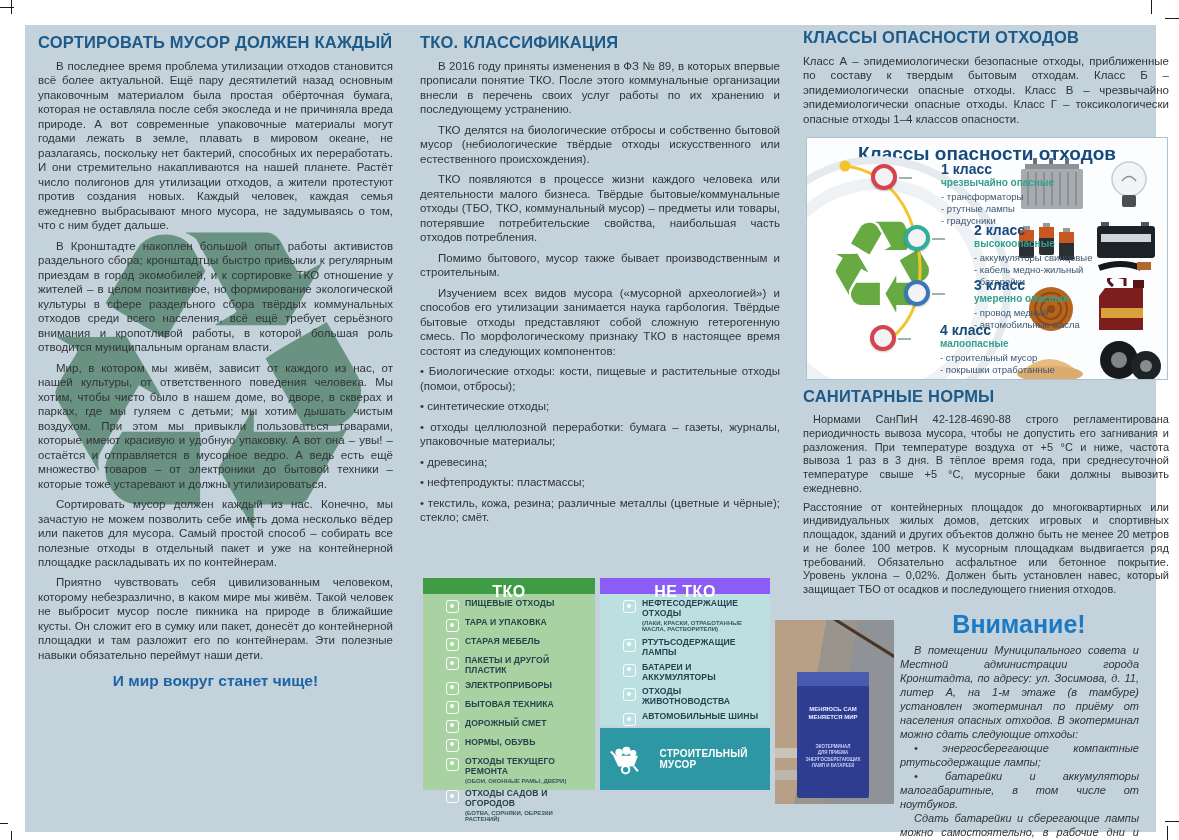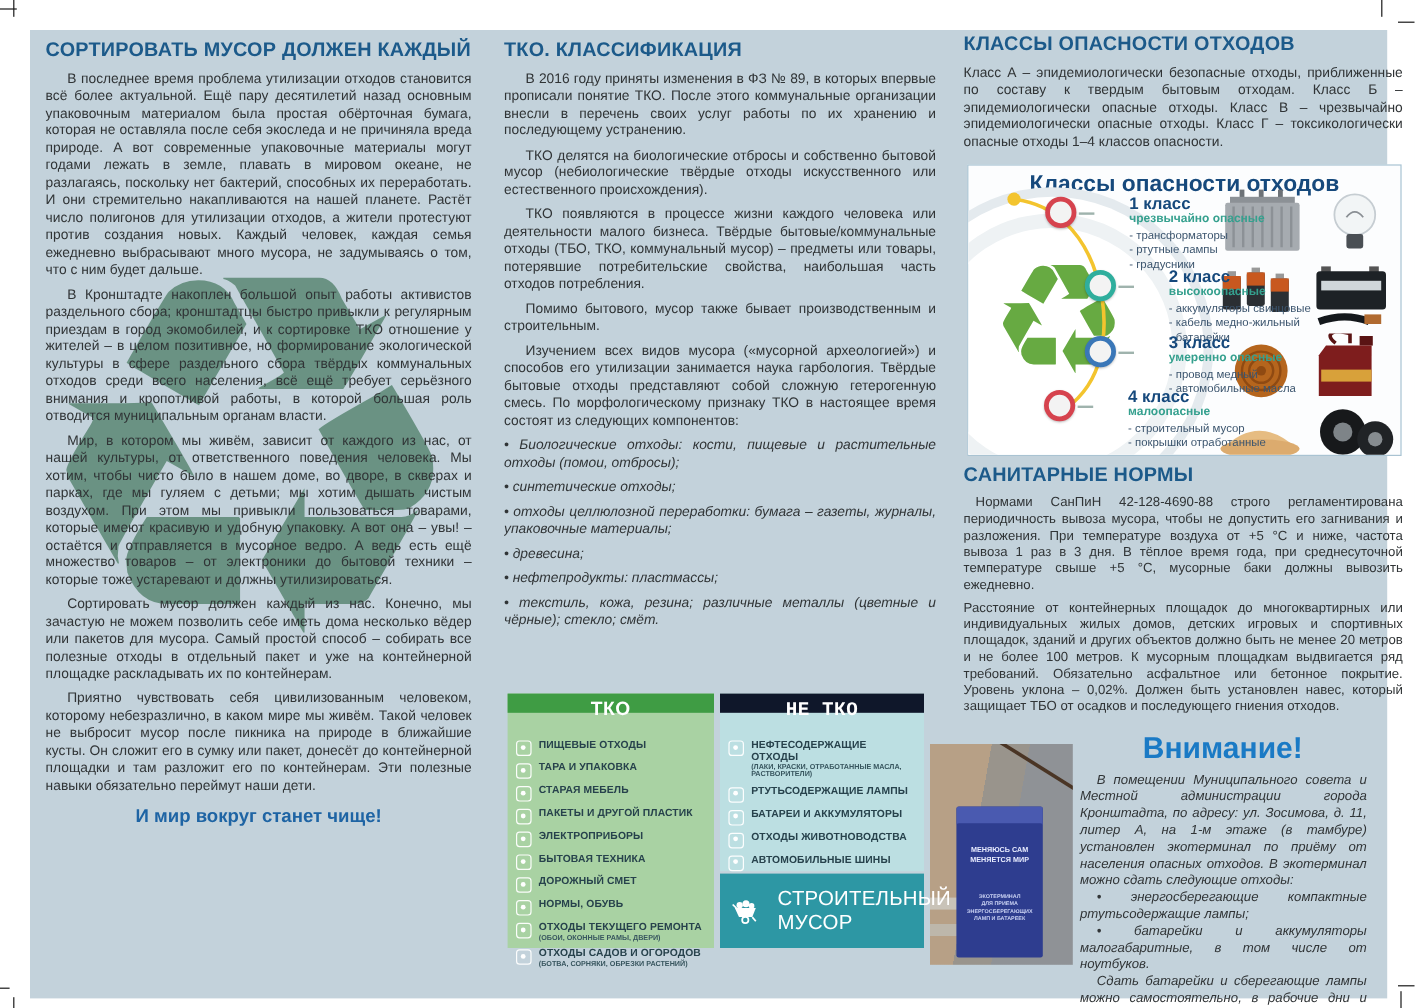--- a/index.html
+++ b/index.html
@@ -7,51 +7,51 @@
          font-family:"Liberation Sans","DejaVu Sans",sans-serif;}
   .page{position:absolute;left:25px;top:25px;width:1131px;height:807px;background:#c3d2db;}
 
   
   .crop{position:absolute;background:#1a1a1a;}
 
   
   .col{position:absolute;z-index:2;}
   .section-title{font-size:16.5px;font-weight:bold;color:#1c5a8a;margin:0 0 7px 0;letter-spacing:.2px;}
   p.body{font-size:11.5px;line-height:1.26;color:#303436;text-align:justify;margin:0 0 6px 0;text-indent:18px;}
-  p.bullet{font-size:11.5px;line-height:1.26;color:#303436;text-align:justify;margin:0 0 6px 0;text-indent:0;font-style:italic;}
+  p.bullet{font-size:11.5px;line-height:1.26;color:#303436;text-align:justify;margin:0 0 6px 0;text-indent:0;}
   p.bullet::before{content:"\2022\00a0";}
 
   
   .col1{left:13px;top:8px;width:355px;}
   .col1-wrap{position:relative;z-index:2;}
   .watermark{position:absolute;left:-18px;top:140px;width:420px;font-size:420px;line-height:1;
              color:rgba(42,100,68,.58);z-index:1;font-family:"DejaVu Sans",sans-serif;user-select:none;}
   .slogan{font-size:15.5px;font-weight:bold;color:#1e64a4;text-align:center;margin-top:10px;}
 
   
   .col2{left:395px;top:8px;width:360px;height:540px;overflow:hidden;}
 
   
   .wbox{position:absolute;z-index:3;}
   .box-tko{left:398px;top:553px;width:172px;height:212px;background:#a9d2a3;}
   .box-netko{left:575px;top:553px;width:170px;height:148px;background:#bcdfe2;}
   .wbox .hdr{height:16px;color:#fff;font-size:16px;font-weight:bold;text-align:center;line-height:28px;letter-spacing:.5px;}
   .box-tko .hdr{background:#3f9c44;}
-  .box-netko .hdr{background:#0f172a;font-family:Liberation Mono, monospace;}
-  .wlist{padding:22px 7px 0 7px;}
+  .box-netko .hdr{background:#8b5cf6;}
+  .wlist{padding:5px 7px 0 7px;margin-left:16px;}
   .wrow{display:flex;gap:6px;margin-bottom:5px;align-items:flex-start;}
   .li-ic{width:11px;height:11px;border:1.4px solid rgba(255,255,255,.95);border-radius:3px;position:relative;
          flex:0 0 11px;margin-top:1px;}
   .li-ic::after{content:"";position:absolute;left:2.5px;top:2.5px;width:4px;height:4px;border-radius:50%;background:#fff;}
   .wlabel{font-size:8.6px;font-weight:bold;color:#27424c;line-height:1.15;letter-spacing:.1px;}
   .wsub{font-size:6px;font-weight:bold;color:#38565f;line-height:1.1;margin-top:1px;}
 
   .box-constr{left:575px;top:703px;width:170px;height:62px;background:#2d97a4;display:flex;align-items:center;
               gap:10px;padding:0 10px;box-sizing:border-box;}
-  .constr-label{font-size:17px;font-weight:normal;color:#fff;line-height:1.15;width:112px;letter-spacing:.2px;}
+  .constr-label{font-size:10px;font-weight:bold;color:#fff;line-height:1.15;width:112px;letter-spacing:.2px;}
 
   
   .col3{left:778px;top:3px;width:366px;}
   .col3 p.body{text-indent:0;}
 
   
   .panel{position:absolute;left:781px;top:112px;width:362px;height:243px;background:#fcfdfe;
          border:1px solid #a9c3d2;box-sizing:border-box;z-index:3;overflow:hidden;}
   .panel-title{text-align:center;font-size:19px;font-weight:bold;color:#16497c;margin-top:5px;}
   .swirl{position:absolute;left:-30px;top:52px;width:200px;height:200px;border-radius:50%;

